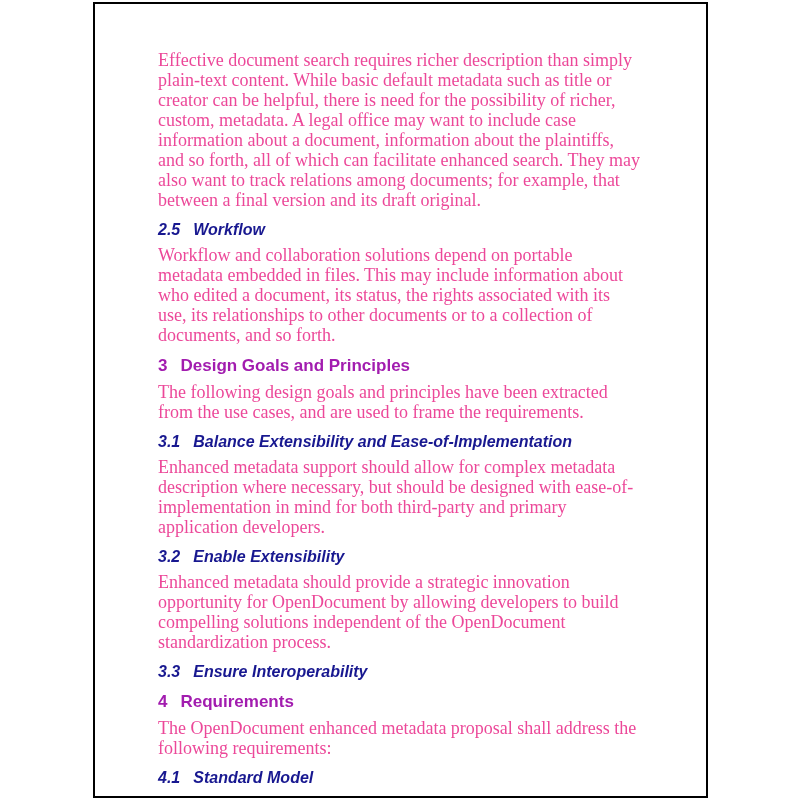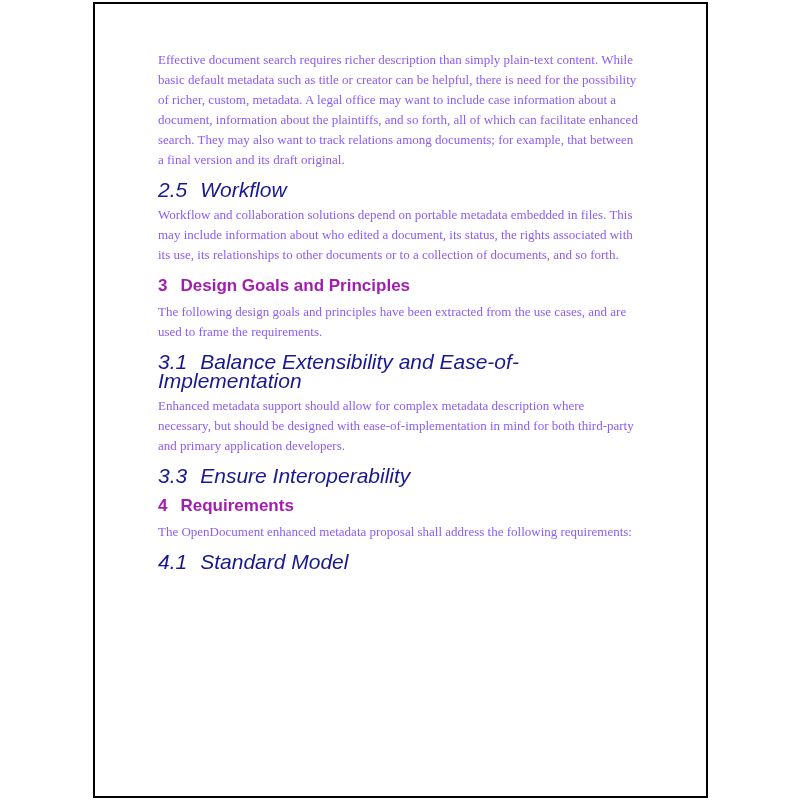--- a/index.html
+++ b/index.html
@@ -27,40 +27,40 @@
     background: #ffffff;
   }
   .content {
     position: absolute;
     left: 158px;
     top: 50px;
     width: 482px;
   }
   p.body {
     font-family: "Liberation Serif", "DejaVu Serif", serif;
-    font-size: 13px;
+    font-size: 18px;
     line-height: 20px;
-    color: #8b5cf6;
+    color: #ec4899;
     margin: 0;
     text-align: left;
   }
   .h-level1 {
     font-family: "Liberation Sans", "DejaVu Sans", sans-serif;
     font-size: 17px;
     line-height: 21px;
     font-weight: bold;
     font-style: normal;
     color: #a21caf;
     margin: 10px 0 6px 0;
   }
   .h-level2 {
     font-family: "Liberation Sans", "DejaVu Sans", sans-serif;
-    font-size: 21px;
+    font-size: 16px;
     line-height: 19px;
-    font-weight: normal;
+    font-weight: bold;
     font-style: italic;
     color: #181890;
     margin: 10px 0 6px 0;
   }
   .sec-num {
     display: inline-block;
     margin-right: 13px;
   }
 </style>
 </head>
@@ -82,20 +82,24 @@
     <div class="h-level1">
       <span class="sec-num">3</span><span>Design Goals and Principles</span>
     </div>
     <p class="body">The following design goals and principles have been extracted from the use cases, and are used to frame the requirements.</p>
 
     <div class="h-level2">
       <span class="sec-num">3.1</span><span>Balance Extensibility and Ease-of-Implementation</span>
     </div>
     <p class="body">Enhanced metadata support should allow for complex metadata description where necessary, but should be designed with ease-of-implementation in mind for both third-party and primary application developers.</p>
 
+    <div class="h-level2">
+      <span class="sec-num">3.2</span><span>Enable Extensibility</span>
+    </div>
+    <p class="body">Enhanced metadata should provide a strategic innovation opportunity for OpenDocument by allowing developers to build compelling solutions independent of the OpenDocument standardization process.</p>
 
     <div class="h-level2">
       <span class="sec-num">3.3</span><span>Ensure Interoperability</span>
     </div>
 
     <div class="h-level1">
       <span class="sec-num">4</span><span>Requirements</span>
     </div>
     <p class="body">The OpenDocument enhanced metadata proposal shall address the following requirements:</p>
 

